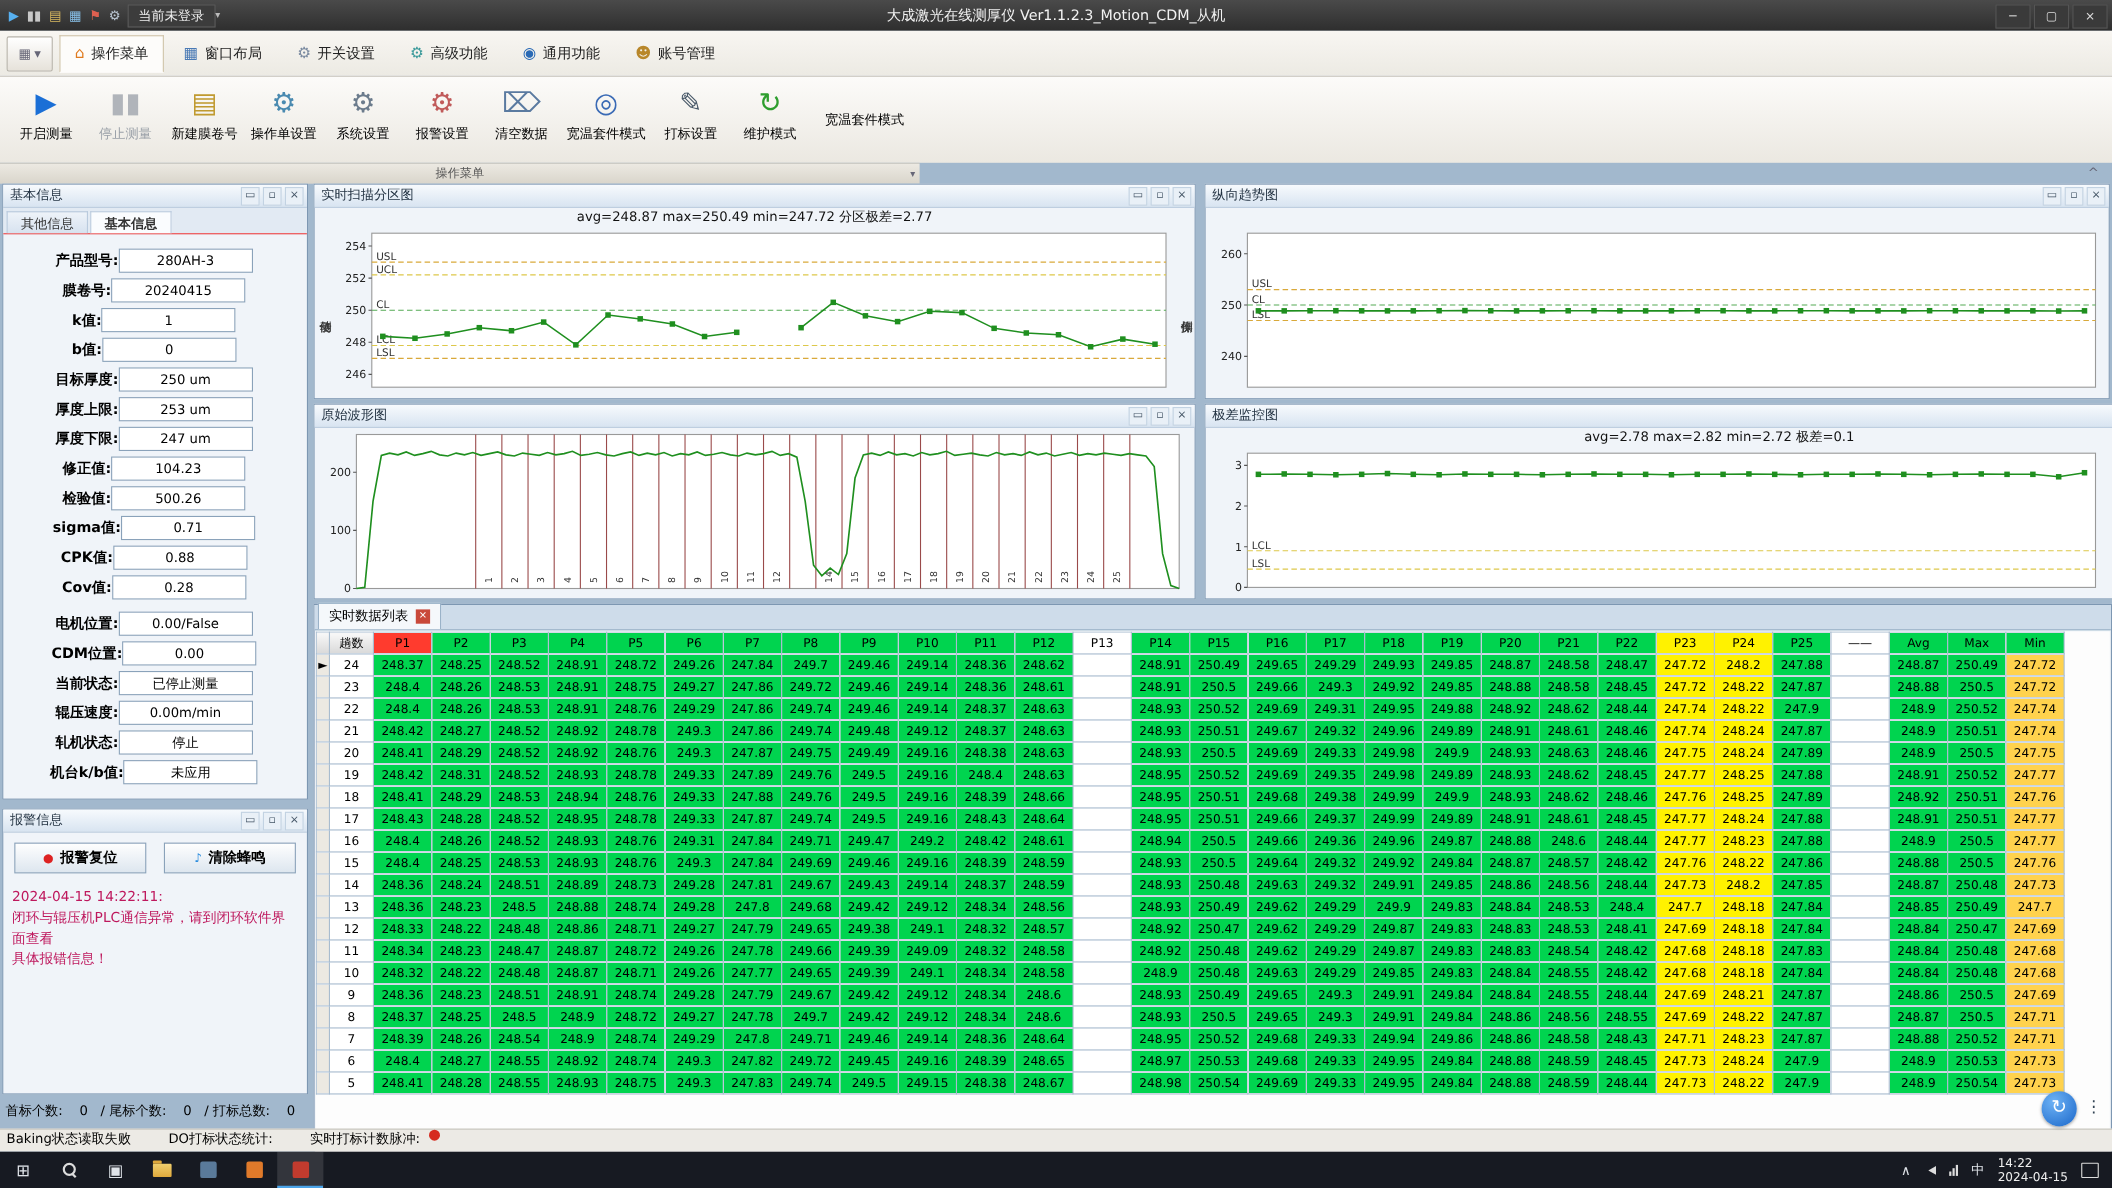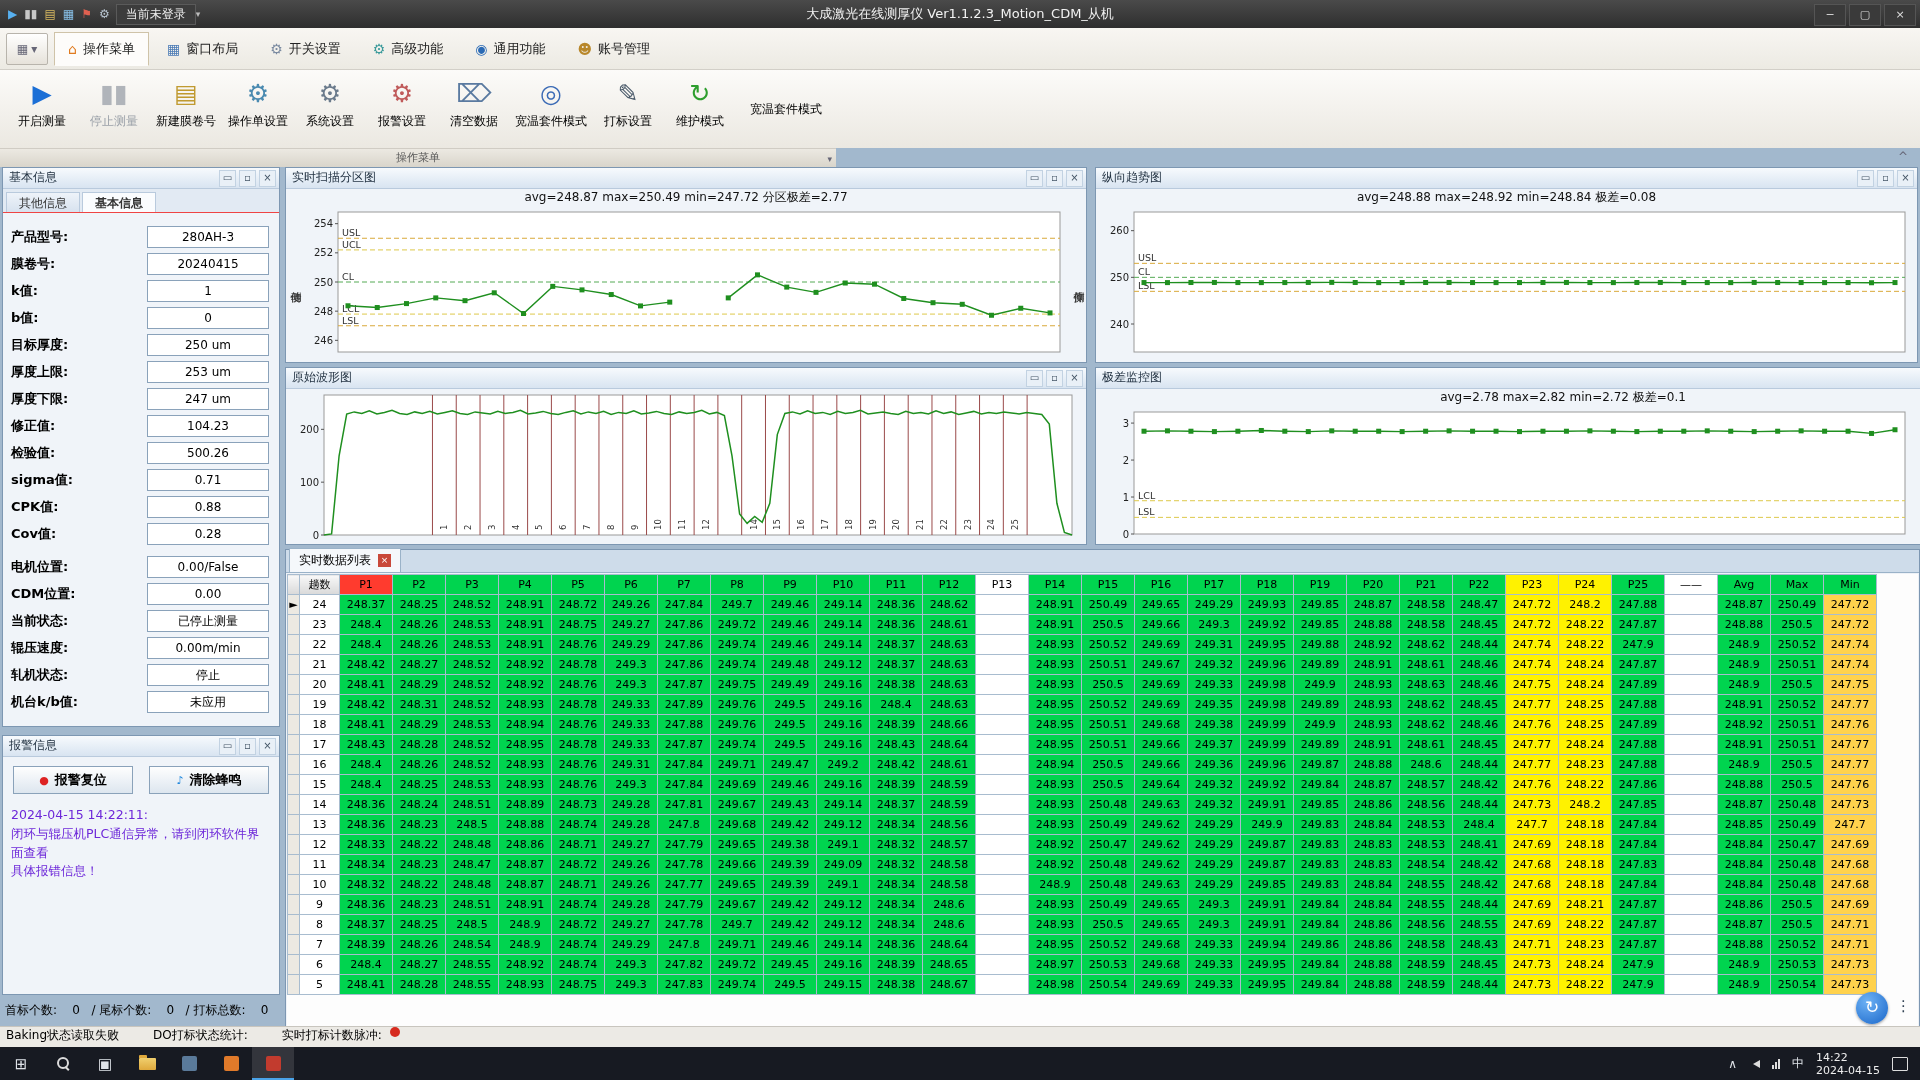--- a/index.html
+++ b/index.html
@@ -32,29 +32,29 @@
   
   .panel{position:absolute;background:#f0f4f9;border:1px solid #7d97b2;box-sizing:border-box;}
   .ptitle{height:20px;background:linear-gradient(#f7fafd,#d8e4f1);border-bottom:1px solid #b9cadd;font-size:12px;color:#1e2e3e;line-height:19px;padding-left:6px;position:relative;}
   .pbtns{position:absolute;right:3px;top:2px;display:flex;gap:3px;}
   .pbtn{width:15px;height:15px;font-size:10px;line-height:14px;text-align:center;color:#456;background:#e9f0f7;border:1px solid #c2d2e2;}
   
   .itabs{display:flex;background:#e2eaf3;border-bottom:1px solid #ef4444;padding:3px 0 0 3px;height:24px;box-sizing:border-box;}
   .itab{font-size:12px;padding:2px 12px;border:1px solid #b9cadd;border-bottom:none;background:linear-gradient(#eef3f9,#d7e2ef);color:#333;margin-right:2px;}
   .itab.active{background:#fafcfe;font-weight:bold;}
   .fieldwrap{padding:13px 10px 0 8px;}
-  .frow{display:flex;justify-content:space-between;align-items:center;height:22px;margin-bottom:5px;}
+  .frow{display:flex;justify-content:center;align-items:center;height:22px;margin-bottom:5px;}
   .flbl{font-size:13px;font-weight:bold;white-space:nowrap;}
   .fval{width:122px;height:22px;box-sizing:border-box;border:1px solid #8aa2ba;background:#fff;font-size:12px;text-align:center;line-height:20px;overflow:hidden;}
   #fields2{margin-top:11px;}
   
   .abtns{display:flex;gap:16px;padding:9px 10px 4px;}
   .abtn{width:118px;height:26px;border:1px solid #8aa2ba;background:linear-gradient(#fefefe,#dde6ef);font-size:13px;font-weight:bold;display:flex;align-items:center;justify-content:center;gap:6px;}
   .aicon{font-size:11px;}
-  .alarm-msg{padding:8px 8px;color:#6d28d9;font-size:12.5px;line-height:1.5;}
+  .alarm-msg{padding:8px 8px;color:#be185d;font-size:12.5px;line-height:1.5;}
   
   .stats{position:absolute;left:0;right:0;top:21px;text-align:center;font-size:12px;color:#111;}
   .sidelabel{position:absolute;top:40px;bottom:4px;width:15px;display:flex;align-items:center;justify-content:center;font-size:11px;color:#333;writing-mode:vertical-rl;}
   .sidelabel.left{left:1px;}
   .sidelabel.right{right:1px;}
   .svgbox{position:absolute;}
   
   .tabstrip{height:23px;background:#cedcea;display:flex;align-items:flex-end;padding-left:3px;border-bottom:1px solid #9ab2c8;box-sizing:border-box;}
   .dtab{display:flex;align-items:center;gap:7px;background:#f5f8fb;border:1px solid #9ab2c8;border-bottom:none;font-size:12px;padding:3px 9px;}
   .dtab .x{width:13px;height:13px;background:#c9493a;color:#fff;font-size:9px;line-height:13px;text-align:center;}
@@ -381,21 +381,20 @@
 
   <div class="panel" id="panelTrend" style="left:1095px;top:167px;width:823px;height:196px;">
     <div class="ptitle">
       <span>纵向趋势图</span>
       <span class="pbtns">
           <span class="pbtn">▭</span>
           <span class="pbtn">▫</span>
           <span class="pbtn">×</span>
         </span>
     </div>
-    <div class="stats">avg=248.88 max=248.92 min=248.84 极差=0.08</div>
     <div class="svgbox" id="svgTrend" style="left:2px;top:39px;"><svg width="817" height="154">
           <rect x="36" y="5" width="771" height="140" fill="#ffffff" stroke="#999"></rect>
           <line x1="33" y1="117" x2="36" y2="117" stroke="#555" stroke-width="1"></line>
           <text x="31" y="120.5" font-size="10" fill="#222" font-family="DejaVu Sans, sans-serif" text-anchor="end">240</text>
           <line x1="33" y1="70.33333333333333" x2="36" y2="70.33333333333333" stroke="#555" stroke-width="1"></line>
           <text x="31" y="73.83333333333333" font-size="10" fill="#222" font-family="DejaVu Sans, sans-serif" text-anchor="end">250</text>
           <line x1="33" y1="23.666666666666664" x2="36" y2="23.666666666666664" stroke="#555" stroke-width="1"></line>
           <text x="31" y="27.166666666666664" font-size="10" fill="#222" font-family="DejaVu Sans, sans-serif" text-anchor="end">260</text>
           <line x1="36" y1="56.333333333333336" x2="807" y2="56.333333333333336" stroke="#d9a93a" stroke-width="1" stroke-dasharray="5,3"></line>
           <text x="40" y="54.333333333333336" font-size="9.5" fill="#333" font-family="DejaVu Sans, sans-serif" text-anchor="start">USL</text>

